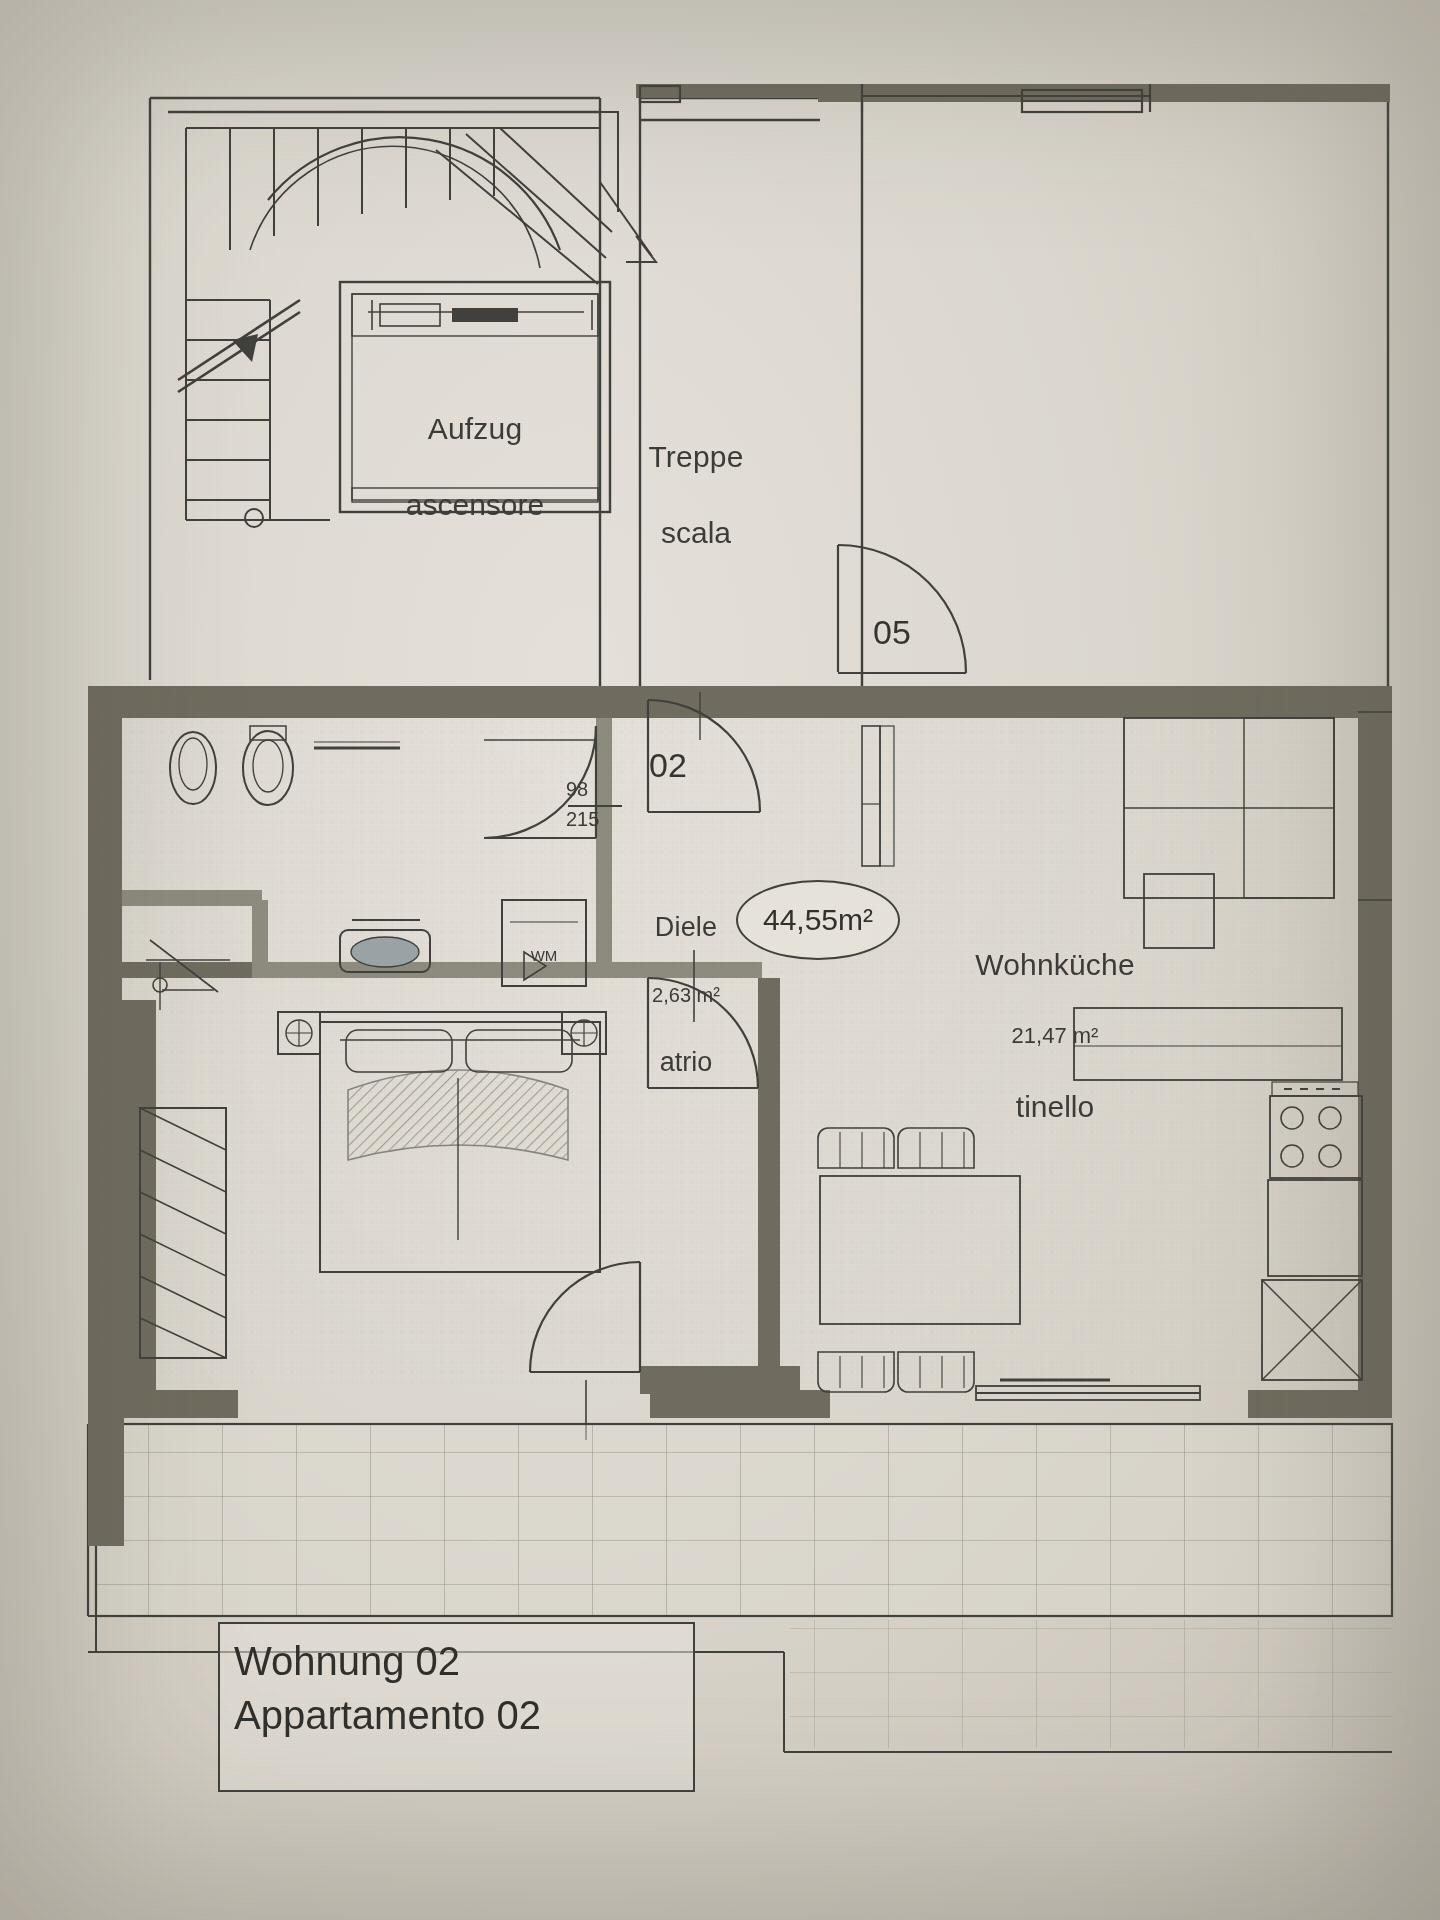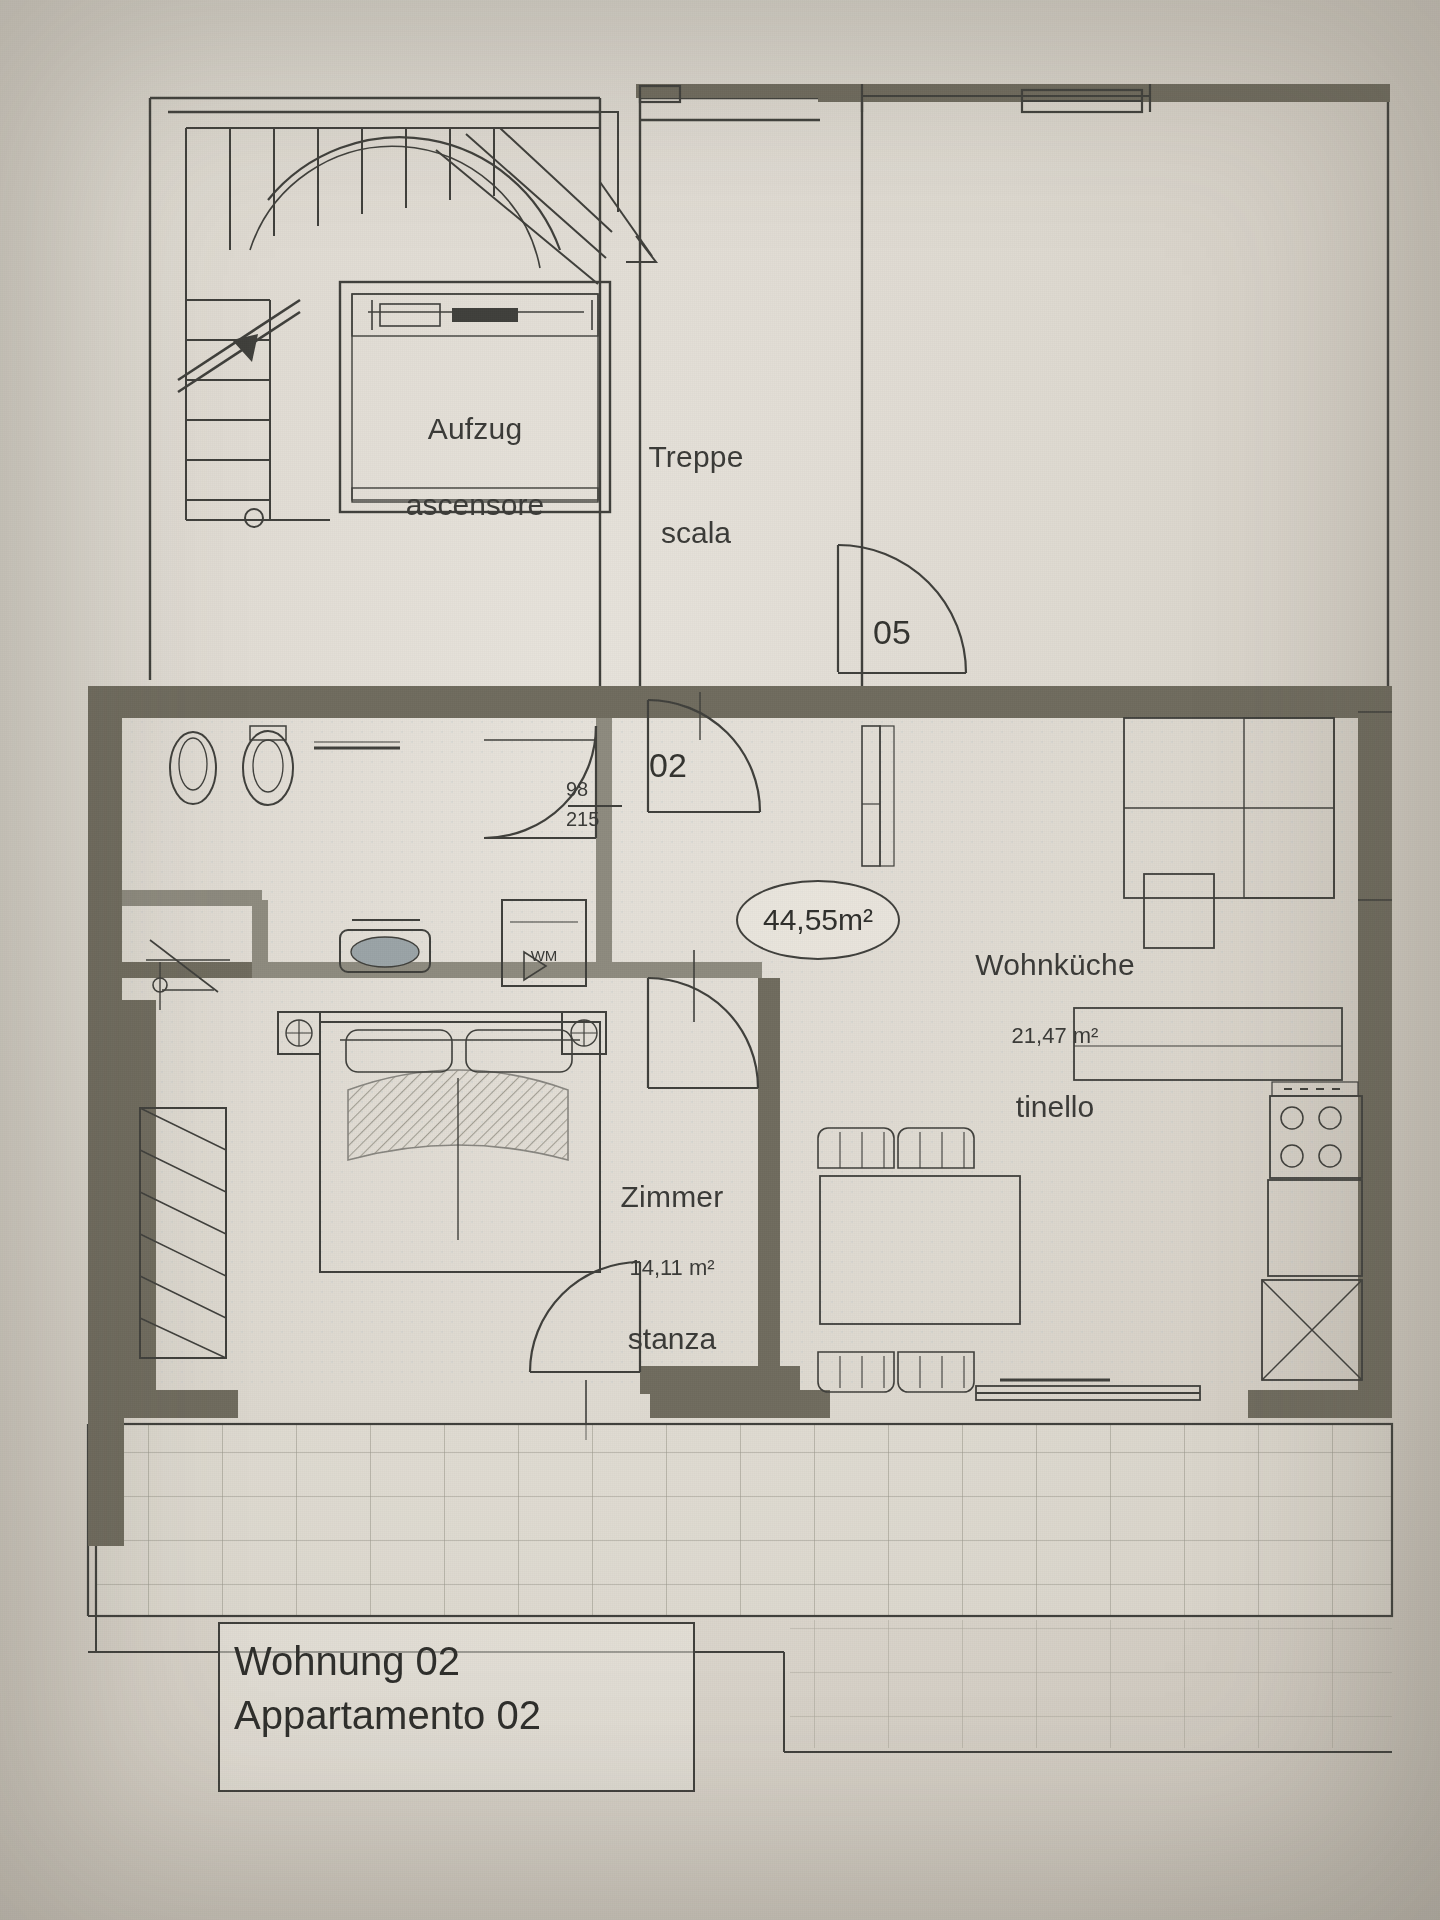--- a/index.html
+++ b/index.html
@@ -373,34 +373,34 @@
     <div class="it">scala</div>
   </div>
 
   <div class="lbl roomnum" style="left:862px; top:612px; width:60px;">05</div>
   <div class="lbl roomnum" style="left:638px; top:745px; width:60px;">02</div>
 
   <div class="dimtxt" style="position:absolute; left:566px; top:778px; width:58px;">98</div>
   <div class="dimtxt" style="position:absolute; left:566px; top:808px; width:58px;">215</div>
 
 
+  <div class="lbl small" style="left:606px; top:872px; width:160px;">
+    <div class="de">Diele</div>
+    <div class="area">2,63 m²</div>
+    <div class="it">atrio</div>
+  </div>
 
   <div id="totalarea">44,55m²</div>
 
   <div class="lbl" style="left:930px; top:908px; width:250px;">
     <div class="de">Wohnküche</div>
     <div class="area">21,47 m²</div>
     <div class="it">tinello</div>
   </div>
 
-  <div class="lbl" style="left:572px; top:1140px; width:200px;">
-    <div class="de">Zimmer</div>
-    <div class="area">14,11 m²</div>
-    <div class="it">stanza</div>
-  </div>
 
 
   <div class="lbl" style="left:508px; top:908px; width:72px;">
     <div style="font-size:15px;">WM</div>
   </div>
 
   <div id="titlebox">
     <div class="t1">Wohnung 02</div>
     <div class="t2">Appartamento 02</div>
   </div>

